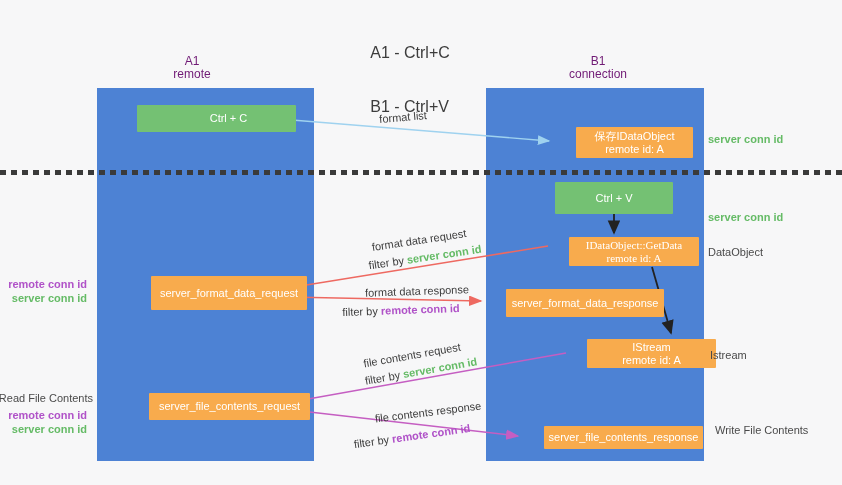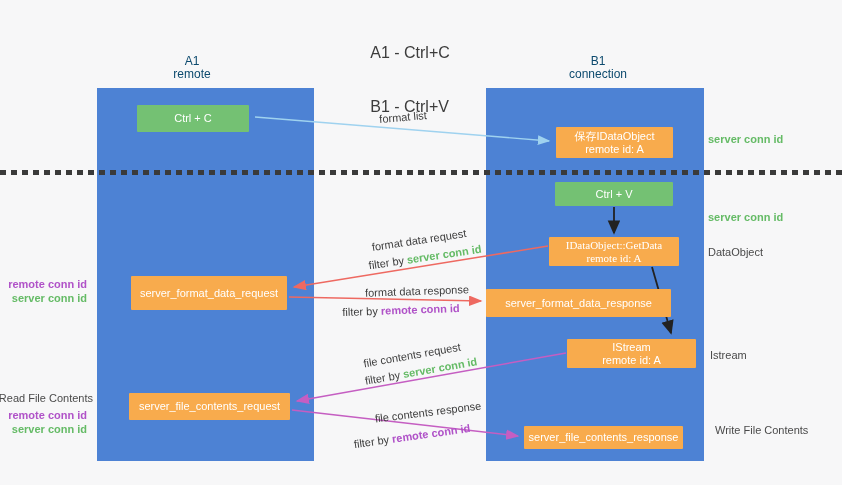--- a/index.html
+++ b/index.html
@@ -4,31 +4,31 @@
 <style>
   html,body{margin:0;padding:0;}
   .canvas{
     position:relative;width:842px;height:485px;
     background:#f7f7f8;overflow:hidden;
     font-family:"Liberation Sans",sans-serif;color:#3d3d3d;
   }
   .abs{position:absolute;}
   .title{top:8px;left:410px;transform:translateX(-50%);text-align:left;
     font-size:16px;line-height:18px;color:#3c3c3c;white-space:pre;}
-  .col-header{text-align:center;font-size:12px;line-height:13px;color:#0c4a6e;}
+  .col-header{text-align:center;font-size:12px;line-height:13px;color:#701a75;}
   .column{background:#4d82d4;top:88px;height:373px;}
   .col-left{left:97px;width:217px;}
   .col-right{left:486px;width:218px;}
   .divider{top:170px;left:0;width:842px;height:5px;
     background:repeating-linear-gradient(to right,#3a3a3a 0 6px,transparent 6px 11px);
     z-index:5;}
   .node{display:flex;flex-direction:column;align-items:center;justify-content:center;
     color:#fff;font-size:11px;line-height:13px;text-align:center;z-index:4;border-radius:1px;}
   .green-node{background:#74c173;}
-  .orange-node{background:#f8ab4d;}
+  .orange-node{background:#f8ab4d;margin-left:20px;}
   .arrows{position:absolute;top:0;left:0;z-index:3;pointer-events:none;}
   .mid-label{font-size:11px;color:#3d3d3d;white-space:nowrap;z-index:6;}
   .center-rot{transform-origin:center;}
   .side-label{font-size:11px;white-space:nowrap;z-index:6;}
   .green-text{color:#65bb66;font-weight:bold;}
   .purple-text{color:#b052c8;font-weight:bold;}
   .gray-text{color:#4a4a4a;font-weight:normal;}
   .right-align{text-align:right;line-height:14px;}
 </style>
 </head>
@@ -72,43 +72,43 @@
     </defs>
     <line x1="255" y1="117" x2="549" y2="141" stroke="#9fd2ef" stroke-width="1.4" marker-end="url(#m-blue)"></line>
     <line x1="614" y1="207" x2="614" y2="233" stroke="#222222" stroke-width="1.8" marker-end="url(#m-black)"></line>
     <line x1="652" y1="267" x2="671" y2="333" stroke="#222222" stroke-width="1.8" marker-end="url(#m-black)"></line>
     <line x1="548" y1="246" x2="294" y2="287" stroke="#ee6961" stroke-width="1.5" marker-end="url(#m-red)"></line>
     <line x1="289" y1="297" x2="481" y2="301" stroke="#ee6961" stroke-width="1.5" marker-end="url(#m-red)"></line>
     <line x1="566" y1="353" x2="297" y2="401" stroke="#c55ec2" stroke-width="1.5" marker-end="url(#m-mag)"></line>
     <line x1="292" y1="410" x2="518" y2="436" stroke="#c55ec2" stroke-width="1.5" marker-end="url(#m-mag)"></line>
   </svg>
 
-  <div class="abs node green-node" style="left:137px;top:105px;width:112px;height:27px;">
+  <div class="abs node green-node" style="left:137px;top:105px;width:135px;height:27px;padding-left:24px;">
     <div>Ctrl + C</div>
   </div>
 
   <div class="abs node orange-node" style="left:556px;top:127px;width:117px;height:31px;">
     <div>保存IDataObject</div>
     <div>remote id: A</div>
   </div>
 
-  <div class="abs node green-node" style="left:555px;top:182px;width:118px;height:24px;text-align:center;">
+  <div class="abs node green-node" style="left:555px;top:182px;width:118px;height:32px;text-align:center;">
     <div>Ctrl + V</div>
   </div>
 
   <div class="abs node orange-node" style="left:549px;top:237px;width:130px;height:29px;font-family:Liberation Serif, serif;">
     <div>IDataObject::GetData</div>
     <div>remote id: A</div>
   </div>
 
   <div class="abs node orange-node" style="left:131px;top:276px;width:156px;height:34px;">
     <div>server_format_data_request</div>
   </div>
 
-  <div class="abs node orange-node" style="left:486px;top:289px;width:185px;height:28px;justify-content:center;">
+  <div class="abs node orange-node" style="left:486px;top:289px;width:158px;height:28px;justify-content:center;">
     <div>server_format_data_response</div>
   </div>
 
   <div class="abs node orange-node" style="left:567px;top:339px;width:129px;height:29px;">
     <div>IStream</div>
     <div>remote id: A</div>
   </div>
 
   <div class="abs node orange-node" style="left:129px;top:393px;width:161px;height:27px;">
     <div>server_file_contents_request</div>

